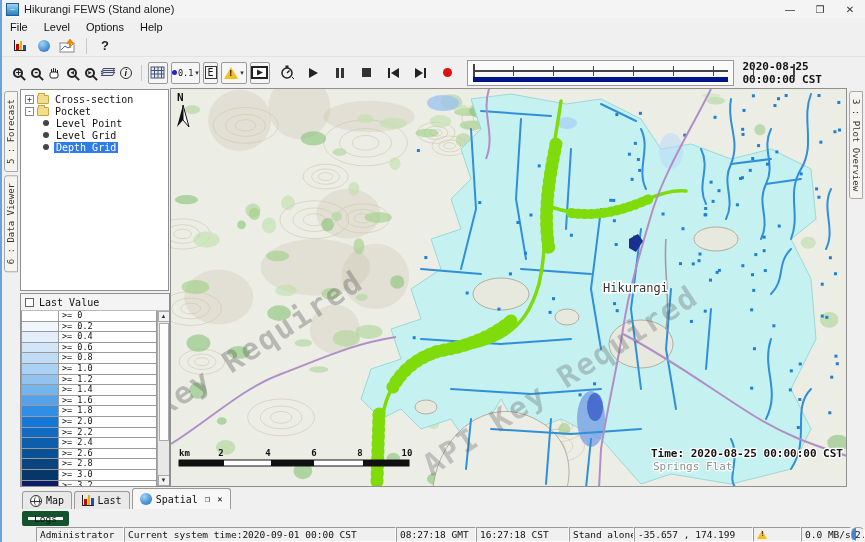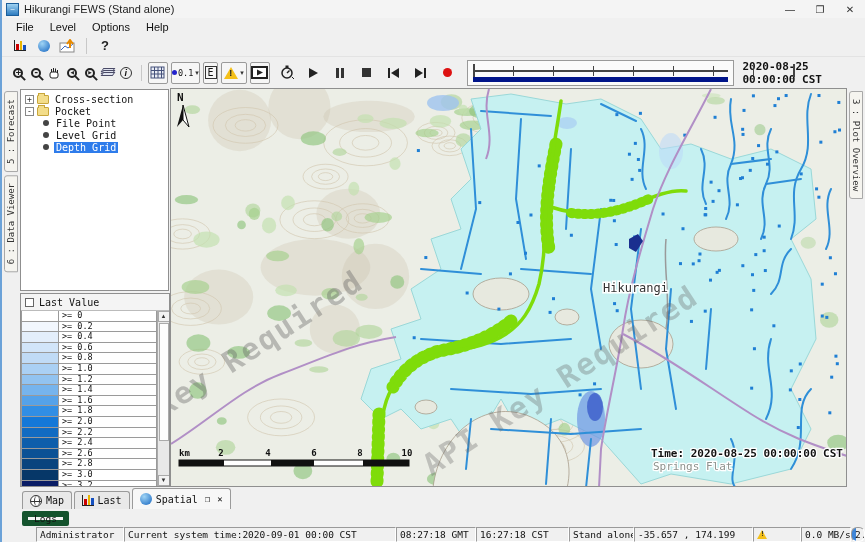--- a/index.html
+++ b/index.html
@@ -11,21 +11,21 @@
 
   
   #titlebar{height:18px;display:flex;align-items:center;padding-left:4px;background:#f4f4f4;}
   #fews-logo{width:13px;height:13px;background:linear-gradient(#9fd2f2,#2e7cc0);border:1px solid #1c5e9a;
              color:#fff;font-size:8px;display:flex;align-items:center;justify-content:center;margin-right:5px;}
   #title-text{font-size:11px;color:#222;}
   #win-controls{margin-left:auto;display:flex;}
   .winbtn{width:30px;height:18px;display:flex;align-items:center;justify-content:center;font-size:10px;color:#333;}
 
   
-  #menubar{height:17px;display:flex;align-items:center;padding-left:6px;background:#f0f0f0;}
+  #menubar{height:17px;display:flex;align-items:center;background:#f0f0f0;}
   .menu-item{padding:1px 8px;}
 
   
   #toolbar1{height:22px;display:flex;align-items:center;padding-left:6px;border-bottom:1px solid #e3e3e3;}
   .tb1-btn{width:24px;height:20px;display:flex;align-items:center;justify-content:center;}
   .vsep{width:1px;height:16px;background:#c8c8c8;margin:0 6px;}
   #help-q{font-weight:bold;font-size:13px;color:#222;}
 
   
   #toolbar2{height:31px;display:flex;align-items:center;padding-left:8px;}
@@ -303,21 +303,21 @@
             <span class="tree-label">Cross-section</span>
           </div>
           <div class="tree-row">
             <span class="expander">-</span>
             <span class="folder"></span>
             <span class="tree-label">Pocket</span>
           </div>
           <div class="tree-row">
             <span class="indent"></span>
             <span class="bullet"></span>
-            <span class="tree-label">File Point</span>
+            <span class="tree-label">Level Point</span>
           </div>
           <div class="tree-row">
             <span class="indent"></span>
             <span class="bullet"></span>
             <span class="tree-label">Level Grid</span>
           </div>
           <div class="tree-row selected">
             <span class="indent"></span>
             <span class="bullet"></span>
             <span class="tree-label">Depth Grid</span>

